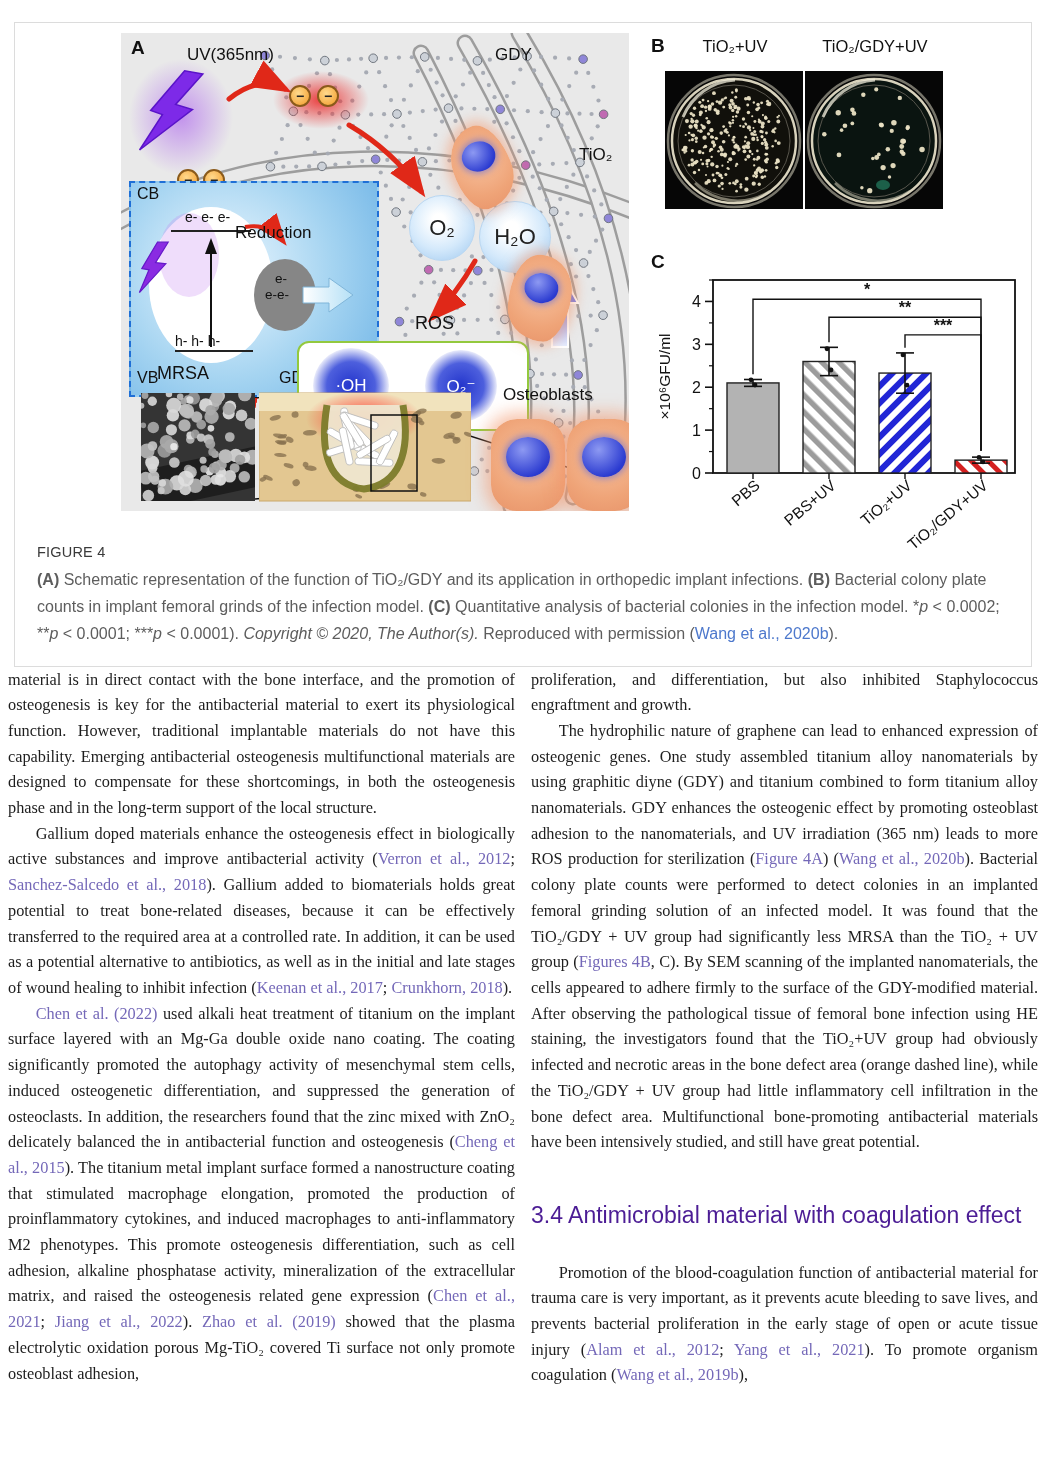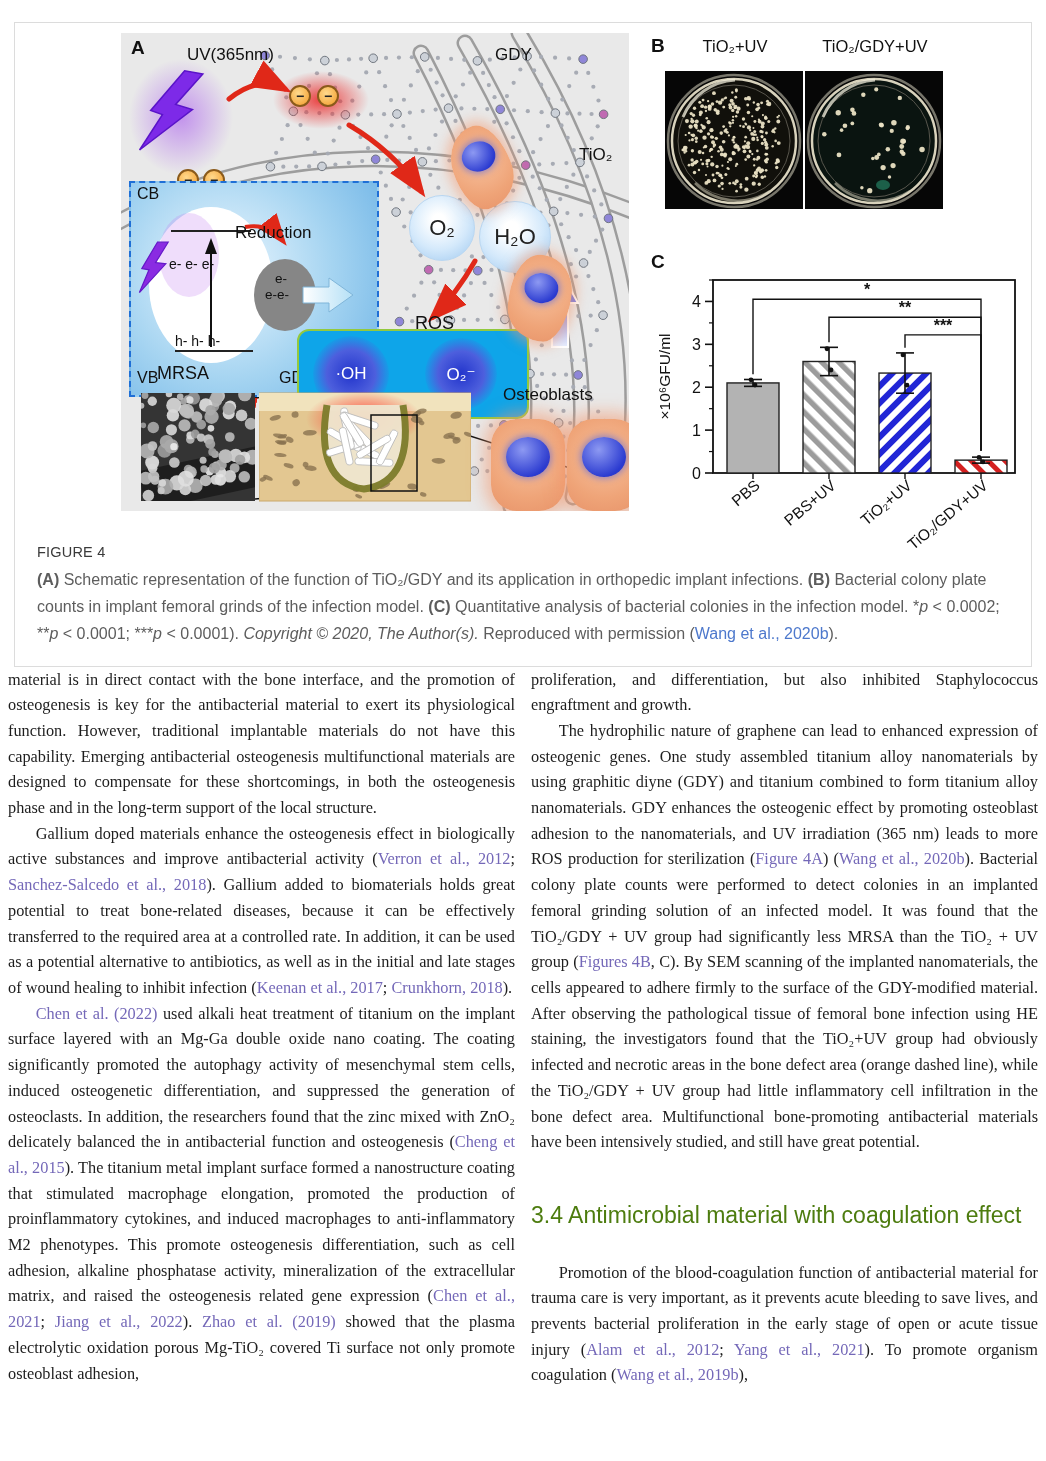--- a/index.html
+++ b/index.html
@@ -17,21 +17,21 @@
   .panelA { left:106px; top:10px; width:508px; height:478px; background:#e9e9e9; overflow:hidden; }
   .panelA .lab { font-family:"Liberation Sans","DejaVu Sans",sans-serif; font-size:17px; color:#111; white-space:nowrap; }
   #pa-svg { position:absolute; left:0; top:0; }
   .glow { border-radius:50%; }
   .glow-purple { left:8px; top:26px; width:104px; height:116px; background:radial-gradient(closest-side,rgba(168,88,238,.6),rgba(168,88,238,0)); }
   .glow-red { left:152px; top:38px; width:96px; height:58px; border-radius:50%; background:radial-gradient(closest-side,rgba(235,35,35,.85),rgba(235,35,35,0)); }
   .ecoin { width:22px; height:22px; border-radius:50%; background:radial-gradient(circle at 40% 35%,#ffd98c,#f29b2a); border:2px solid #8a5a1a; display:flex; align-items:center; justify-content:center; font:bold 14px "Liberation Sans",sans-serif; color:#222; }
   .inset { left:8px; top:148px; width:250px; height:216px; border:2.5px dashed #1f6fd6; background:radial-gradient(circle at 38% 42%,#eef8ff 0%,#a5d4f1 55%,#6fb4e6 100%); }
   .inset .lab { position:absolute; }
   .gasCircle { border-radius:50%; background:radial-gradient(circle at 45% 38%,#ffffff 12%,#d4e9fb 55%,#9cc7ef 100%); border:1px solid #b9d7f2; display:flex; align-items:center; justify-content:center; font-family:"Liberation Sans","DejaVu Sans",sans-serif; font-size:22px; color:#222; }
-  .greenBox { left:176px; top:296px; width:232px; height:90px; border:2.5px solid #93c93e; border-radius:12px; background:#0ea5e9; }
+  .greenBox { left:176px; top:308px; width:232px; height:90px; border:2.5px solid #93c93e; border-radius:12px; background:#ffffff; }
   .rosGlow { position:absolute; border-radius:50%; display:flex; align-items:center; justify-content:center; color:#fff; font-family:"Liberation Sans","DejaVu Sans",sans-serif; font-size:17px; background:radial-gradient(circle,#2335cc 0%,#4d5fdd 45%,rgba(90,110,225,0) 74%); }
   .sem { left:20px; top:360px; width:114px; height:108px; background:#2f2f2f; }
   .bone { left:138px; top:352px; width:212px; height:122px; }
   .cellBig { position:absolute; width:74px; height:92px; border-radius:26px; background:radial-gradient(circle at 50% 42%,#f7c19e 0%,#efa478 62%,#e8946a 100%); box-shadow:0 0 16px 7px rgba(243,152,110,.55); }
   .cellBlob { position:absolute; background:radial-gradient(circle at 50% 42%,#f7c19e 0%,#efa478 62%,#e8946a 100%); box-shadow:0 0 12px 5px rgba(243,152,110,.5); }
   .nucleus { position:absolute; border-radius:50%; background:radial-gradient(circle at 38% 32%,#8d99f2,#2a3ad0 72%); box-shadow:0 0 6px 2px rgba(70,90,230,.5); }
 
   
   .dishLbl { font-family:"Liberation Sans","DejaVu Sans",sans-serif; font-size:16.5px; color:#111; text-align:center; width:140px; }
   .dish { background:#000; }
@@ -43,21 +43,21 @@
   .cap .b { font-weight:bold; }
   .cap .i { font-style:italic; }
   .caplnk { color:#4d78cc; }
 
   
   .bodywrap { display:flex; gap:16px; padding:0 8px; }
   .col { flex:1; min-width:0; }
   .col p { font-size:16.3px; line-height:25.7px; text-align:justify; color:#1d1d1d; }
   .ind { text-indent:1.7em; }
   .lnk { color:#7468b8; }
-  .sec-heading { font-family:"Liberation Sans","DejaVu Sans",sans-serif; font-weight:500; font-size:23px; line-height:1.25; color:#4d7c0f; margin:46px 0 30px 0; }
+  .sec-heading { font-family:"Liberation Sans","DejaVu Sans",sans-serif; font-weight:500; font-size:23px; line-height:1.25; color:#4c1d95; margin:46px 0 30px 0; }
 </style>
 </head>
 <body>
 
 <div class="figure-card">
   <div class="fig-panels">
 
     <div class="abs panelA">
       <svg id="pa-svg" width="508" height="478">
         <defs>
@@ -552,21 +552,21 @@
           <path d="M114,44 Q138,40 152,58" stroke="#e02818" stroke-width="4" fill="none" marker-end="url(#arrR)"></path>
           <polygon points="172,104 198,104 198,95 222,112 198,129 198,120 172,120" fill="url(#gCyan)" stroke="#7fb5d9" stroke-width="1"></polygon>
           <g transform="translate(6,58) scale(0.6)">
             <polygon points="34,2 8,46 20,48 4,86 48,38 31,36 52,2" fill="#8a2be2" stroke="#6418c8" stroke-width="2"></polygon>
           </g>
         </svg>
         <div class="lab" style="left:6px;top:2px;font-size:16px;">CB</div>
         <div class="lab" style="left:6px;top:186px;font-size:16px;">VB</div>
         <div class="lab" style="left:148px;top:186px;font-size:16px;">GDY</div>
         <div class="lab" style="left:104px;top:40px;font-size:17px;">Reduction</div>
-        <div class="lab" style="left:38px;top:26px;font-size:14px;margin-top:47px;">e- e- e-</div>
+        <div class="lab" style="left:54px;top:26px;font-size:14px;">e- e- e-</div>
         <div class="lab" style="left:44px;top:150px;font-size:14px;">h- h- h-</div>
         <div class="lab" style="left:144px;top:88px;font-size:13.5px;">e-</div>
         <div class="lab" style="left:134px;top:104px;font-size:13.5px;">e-e-</div>
       </div>
 
       <div class="abs gasCircle" style="left:288px;top:162px;width:66px;height:66px;">O₂</div>
       <div class="abs gasCircle" style="left:358px;top:168px;width:72px;height:72px;">H₂O</div>
       <div class="abs lab" style="left:294px;top:280px;font-size:18px;">ROS</div>
 
       <div class="abs greenBox">

